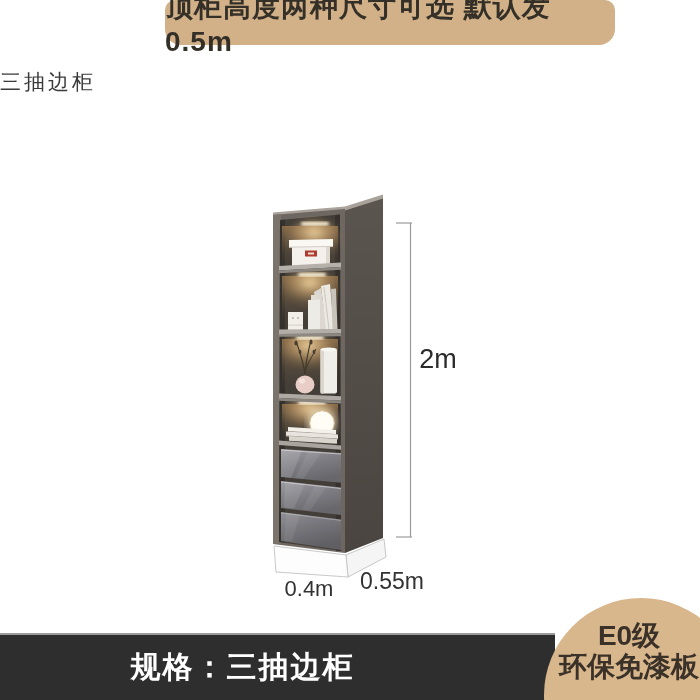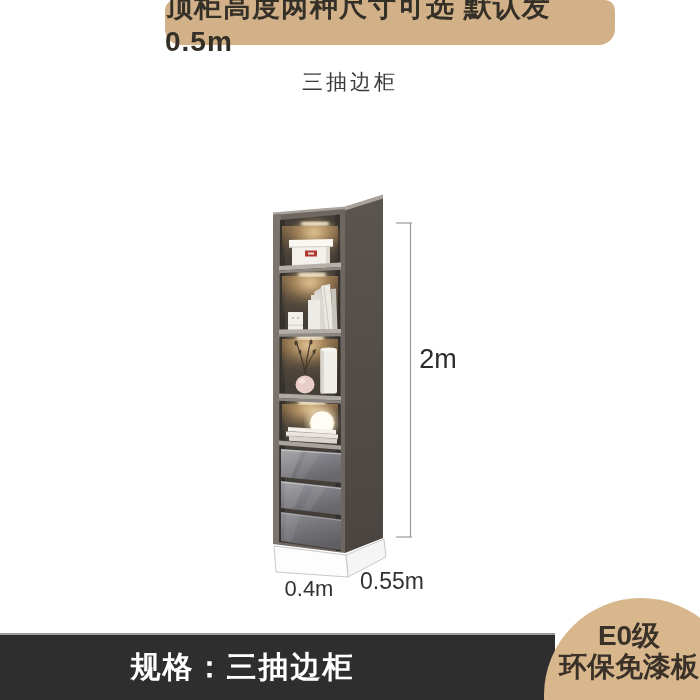--- a/index.html
+++ b/index.html
@@ -10,21 +10,21 @@
   .banner{
     position:absolute;left:125px;top:0;width:450px;height:45px;
     background:var(--banner_bg,#d2b189);
     border-radius:10px 10px 16px 16px;
     display:flex;align-items:center;justify-content:center;
     font-size:28px;font-weight:600;letter-spacing:1px;
     color:var(--dark_text,#343028);
     margin-left:40px;
   }
   .product-title{
-    position:absolute;left:0;top:68px;width:700px;text-align:center;
+    position:absolute;left:0;top:68px;width:700px;
     font-size:21px;font-weight:400;letter-spacing:3px;color:#3a3a3a;
   }
   .figure-svg{position:absolute;left:0;top:0;width:700px;height:700px;}
   .spec-bar{
     position:absolute;left:0;top:633px;width:555px;height:67px;
     background:var(--bar_bg,#2e2e2e);
     border-top:2px solid #9b9b9b;box-sizing:border-box;
     display:flex;align-items:center;justify-content:center;
     padding-right:70px;
     font-size:30px;font-weight:600;letter-spacing:2px;

